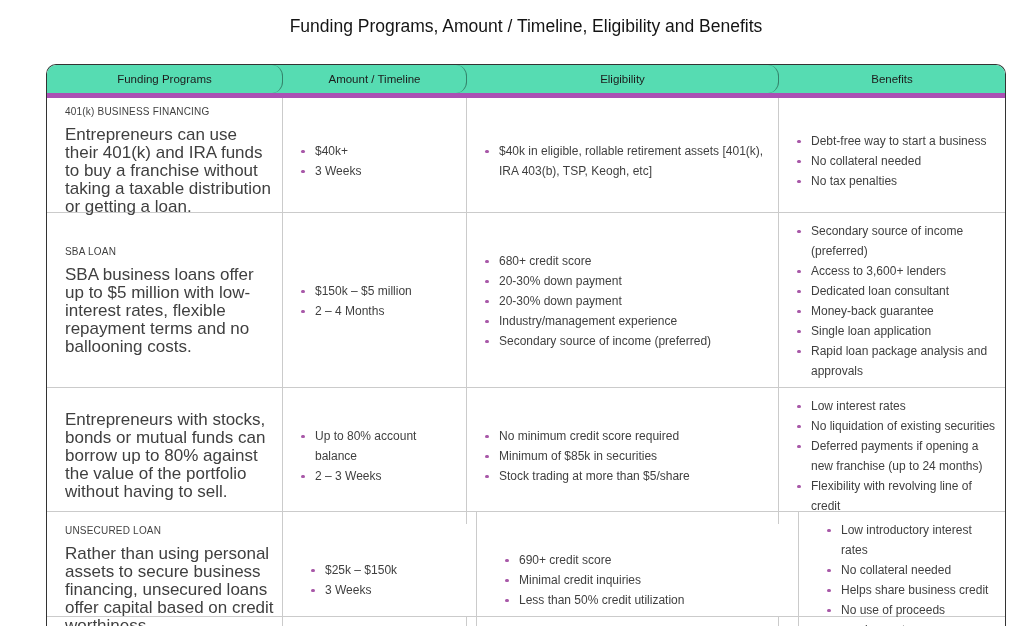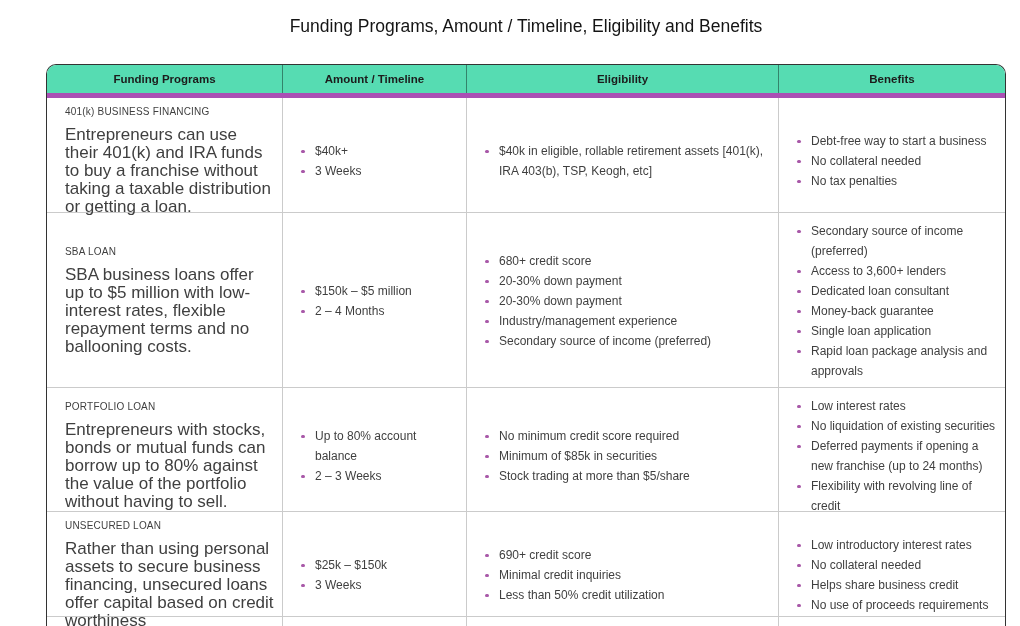--- a/index.html
+++ b/index.html
@@ -26,39 +26,40 @@
   }
 
   .grid-row {
     display: grid;
     grid-template-columns: 236px 184px 312px 1fr;
   }
 
   .thead { background: #56DCB2; height: 28px; }
   .th {
     display: flex; align-items: center; justify-content: center;
-    font-size: 11.5px; font-weight: bold; color: #1c1c1c;
+    font-size: 11.5px; font-weight: normal; color: #1c1c1c;
     border-right: 1px solid rgba(0,0,0,0.40);
+    border-radius: 11px;
   }
   .th:last-child { border-right: none; }
 
   .accent-band { height: 5px; background: #AA50B4; }
 
   .body-row { border-bottom: 1px solid #cbcbcb; }
   .body-row .cell {
     border-right: 1px solid #cbcbcb;
     display: flex; flex-direction: column; justify-content: center;
     padding: 8px 8px 8px 18px;
   }
   .body-row .cell:last-child { border-right: none; }
 
   .row-1 { height: 115px; }
   .row-2 { height: 175px; }
   .row-3 { height: 124px; }
-  .row-4 { height: 105px; }
+  .row-4 { height: 105px; gap: 10px; }
   .row-partial { height: 14px; border-bottom: none; }
   .row-partial .cell { padding: 0; }
 
   .program-title {
     font-size: 10px;
     letter-spacing: 0.2px;
     color: #3f3f3f;
     margin-bottom: 9px;
   }
   .program-desc {
@@ -140,21 +141,20 @@
         <li>Access to 3,600+ lenders</li>
         <li>Dedicated loan consultant</li>
         <li>Money-back guarantee</li>
         <li>Single loan application</li>
         <li>Rapid loan package analysis and approvals</li>
       </ul>
   </div>
 
   <div class="grid-row body-row row-3">
     <div class="cell">
-      <div class="program-title">PORTFOLIO LOAN</div>
       <div class="program-desc">Entrepreneurs with stocks, bonds or mutual funds can borrow up to 80% against the value of the portfolio without having to sell.</div>
     </div>
     <ul class="cell bullets">
         <li>Up to 80% account balance</li>
         <li>2 – 3 Weeks</li>
       </ul>
     <ul class="cell bullets">
         <li>No minimum credit score required</li>
         <li>Minimum of $85k in securities</li>
         <li>Stock trading at more than $5/share</li>

